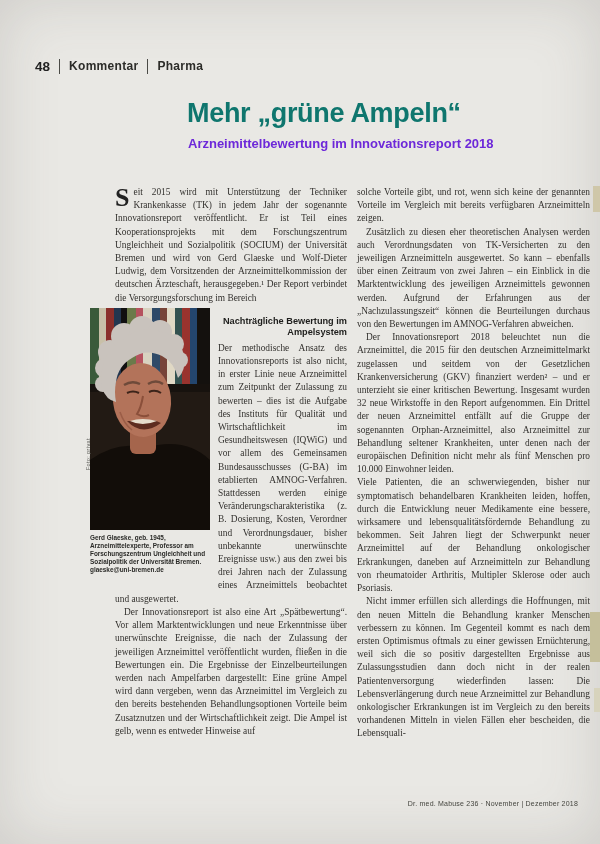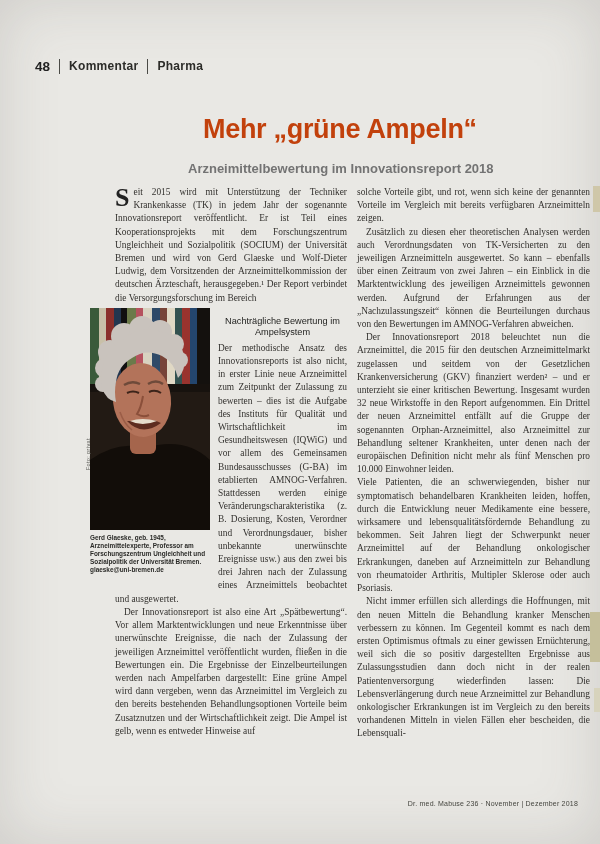--- a/index.html
+++ b/index.html
@@ -18,44 +18,44 @@
     display:flex; gap:9px;
     font-family:"Liberation Sans", sans-serif;
     margin-top:29px;
   }
   .page-number { font-size:13.5px; font-weight:700; color:#222; }
   .hdr-sep { width:1px; height:15px; background:#4a4a46; }
   .hdr-label { font-size:12px; font-weight:700; letter-spacing:0.3px; color:#2c2c29; }
   
   .title-block { position:absolute; left:187px; top:98px; width:400px; }
   .article-title {
-    margin:16px; font-family:"Liberation Sans", sans-serif;
-    font-size:27px; font-weight:700; letter-spacing:-0.3px; color:#c2410c;
+    margin:0; font-family:"Liberation Sans", sans-serif;
+    font-size:27px; font-weight:700; letter-spacing:-0.3px; color:#0f766e;
   }
   .article-subtitle {
     margin:7px 0 0 1px; font-family:"Liberation Sans", sans-serif;
-    font-size:13px; font-weight:700; color:#737373;
+    font-size:13px; font-weight:700; color:#6d28d9;
   }
   
   .columns {
     position:absolute; left:115px; top:186px; width:475px;
     display:flex; gap:10px;
   }
   .col { width:232px; font-size:9.4px; line-height:13.2px; text-align:justify; }
   .col-right { width:233px; }
   .body-p { margin:0; }
   .ind { text-indent:9px; }
   .dropcap {
     float:left; font-size:26px; line-height:22px; font-weight:700;
     padding:1px 4px 0 0; color:#222;
   }
   .subhead {
     font-family:"Liberation Sans", sans-serif;
-    font-size:9.2px; font-weight:400; line-height:11.5px;
-    margin:11px 0 3px 0; color:#1e1e1c; text-align:center;
+    font-size:9.2px; font-weight:700; line-height:11.5px;
+    margin:11px 0 3px 0; color:#1e1e1c; text-align:right;
   }
   
   .portrait {
     float:left; width:120px;
     margin:3px 8px 6px -25px;
     position:relative;
   }
   .portrait svg { display:block; }
   .cap {
     margin-top:4px;

